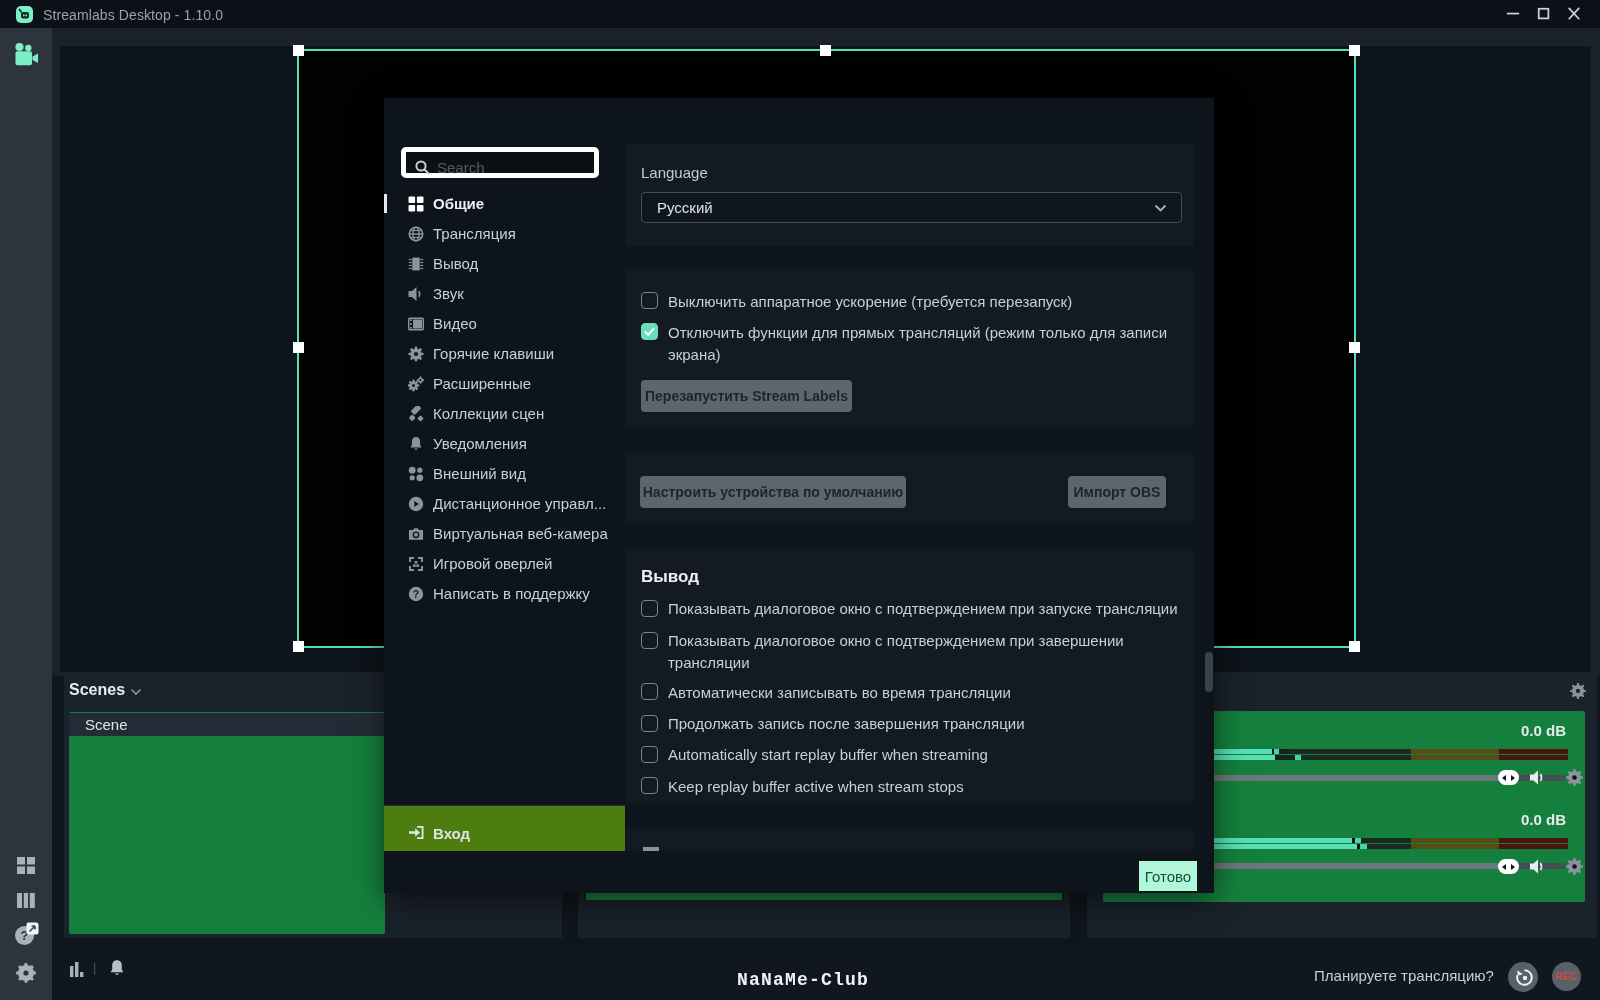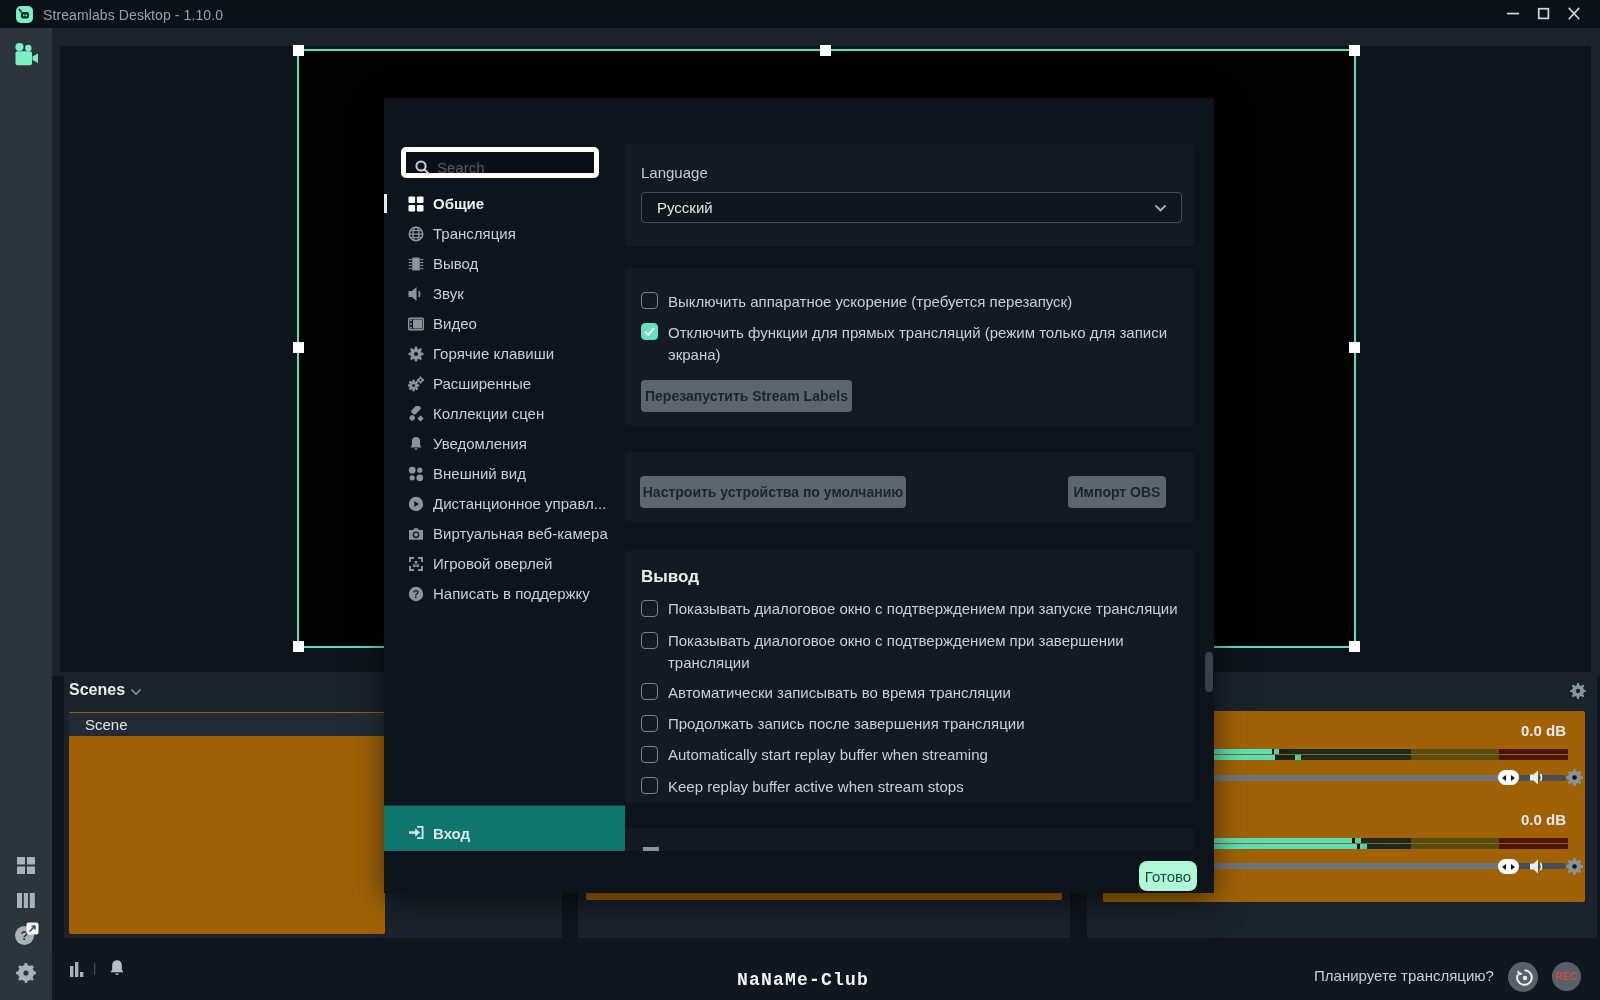--- a/index.html
+++ b/index.html
@@ -22,49 +22,49 @@
   #video { position:absolute; left:299px; top:51px; width:1056px; height:596px; background:#010202; }
   #selrect { position:absolute; left:297px; top:49px; width:1059px; height:599px; border:2px solid #57dfb9; }
   .handle { position:absolute; width:11px; height:11px; background:#fff; z-index:6; }
 
   
   #footer { position:absolute; left:52px; top:676px; width:1548px; height:276px; background:#10161d; }
   .panel { position:absolute; top:0px; height:262px; background:#1a222b; }
   #p-scenes { left:12px; width:498px; }
   #p-sources { left:526px; width:492px; }
   #p-mixer { left:1035px; width:510px; }
-  .darkbox { position:absolute; background:#a16207; border-radius:2px; }
+  .darkbox { position:absolute; background:#15803d; border-radius:2px; }
 
   
   #statusbar { position:absolute; left:0px; top:952px; width:1600px; height:48px; background:#11171e; z-index:20; }
 
   
   #dialog { position:absolute; left:384px; top:98px; width:830px; height:795px; background:#0e141b; z-index:50;
             box-shadow:0 8px 30px rgba(0,0,0,0.55); }
   #dlg-title { position:absolute; left:0; top:0; width:830px; height:29px; background:#0a0f15; }
   #dlg-title .logo { position:absolute; left:16px; top:8px; width:16px; height:16px; background:#7eeec7; border-radius:5px; }
   #dlg-title .txt { position:absolute; left:44px; top:8px; font-size:15px; color:#ccd2d7; }
   #dlg-nav { position:absolute; left:0; top:29px; width:241px; height:724px; }
   #searchbox { position:absolute; left:17px; top:20px; width:198px; height:31px; border:5px solid #ffffff; border-radius:5px; background:#0b1016; }
   #searchbox .ph { position:absolute; left:31px; top:7px; font-size:15px; color:#525d66; }
   .navitem { position:absolute; left:0; width:241px; height:30px; }
   .navitem .ic { position:absolute; left:24px; top:7px; width:16px; height:16px; color:#8a949e; }
   .navitem .tx { position:absolute; left:49px; top:6px; font-size:15px; color:#c9d0d6; white-space:nowrap; }
   .navitem.active .tx { color:#eef1f4; font-weight:bold; }
   .navitem.active .ic { color:#ffffff; }
-  #nav-footer { position:absolute; left:0; top:678px; width:241px; height:46px; background:#0f766e; border-top:1px solid #232c35;}
+  #nav-footer { position:absolute; left:0; top:678px; width:241px; height:46px; background:#4d7c0f; border-top:1px solid #232c35;}
   #dlg-content { position:absolute; left:241px; top:29px; width:589px; height:724px; }
   .card { position:absolute; left:0px; width:569px; background:#131a22; border-radius:3px; }
   .cb { position:absolute; width:17px; height:17px; border:1px solid #79838c; border-radius:4px; background:transparent; }
   .cb.on { background:#66dfba; border-color:#66dfba; }
   .cbl { position:absolute; font-size:15px; color:#c8cfd5; line-height:21.5px; }
   .gbtn { position:absolute; background:#5d666e; border-radius:4px; color:#1c242c; font-size:14px; font-weight:bold;
           display:flex; align-items:center; justify-content:center; white-space:nowrap; }
   #dlg-footer { position:absolute; left:0; top:753px; width:830px; height:42px; }
-  #btn-done { position:absolute; right:17px; top:10px; width:58px; height:30px; background:#b0f6d8; border-radius:8px;
+  #btn-done { position:absolute; right:17px; top:10px; width:58px; height:30px; background:#b0f6d8; border-radius:0;
               color:#14503c; font-size:15px; display:flex; align-items:center; justify-content:center; }
 
   svg { display:block; }
 
   .vu,.vu2,.vu3,.vu4 { width:449px; height:5px; }
   .vu  { background:linear-gradient(to right,#57dfb8 0 153px,#0c1218 153px 155px,#4cd2ae 155px 160px,#17231d 160px 170px,#1b2a21 170px 292px,#574d14 292px 380px,#4a140f 380px 449px); }
   .vu2 { background:linear-gradient(to right,#57dfb8 0 156px,#17231d 156px 176px,#45ceaa 176px 182px,#1b2a21 182px 292px,#574d14 292px 380px,#4a140f 380px 449px); }
   .vu3 { background:linear-gradient(to right,#57dfb8 0 233px,#0c1218 233px 236px,#4cd2ae 236px 242px,#1b2a21 242px 292px,#574d14 292px 380px,#4a140f 380px 449px); }
   .vu4 { background:linear-gradient(to right,#57dfb8 0 238px,#0c1218 238px 241px,#4cd2ae 241px 248px,#1b2a21 248px 292px,#574d14 292px 380px,#4a140f 380px 449px); }
   .pill { width:21px; height:15px; background:#fff; border-radius:8px; }

